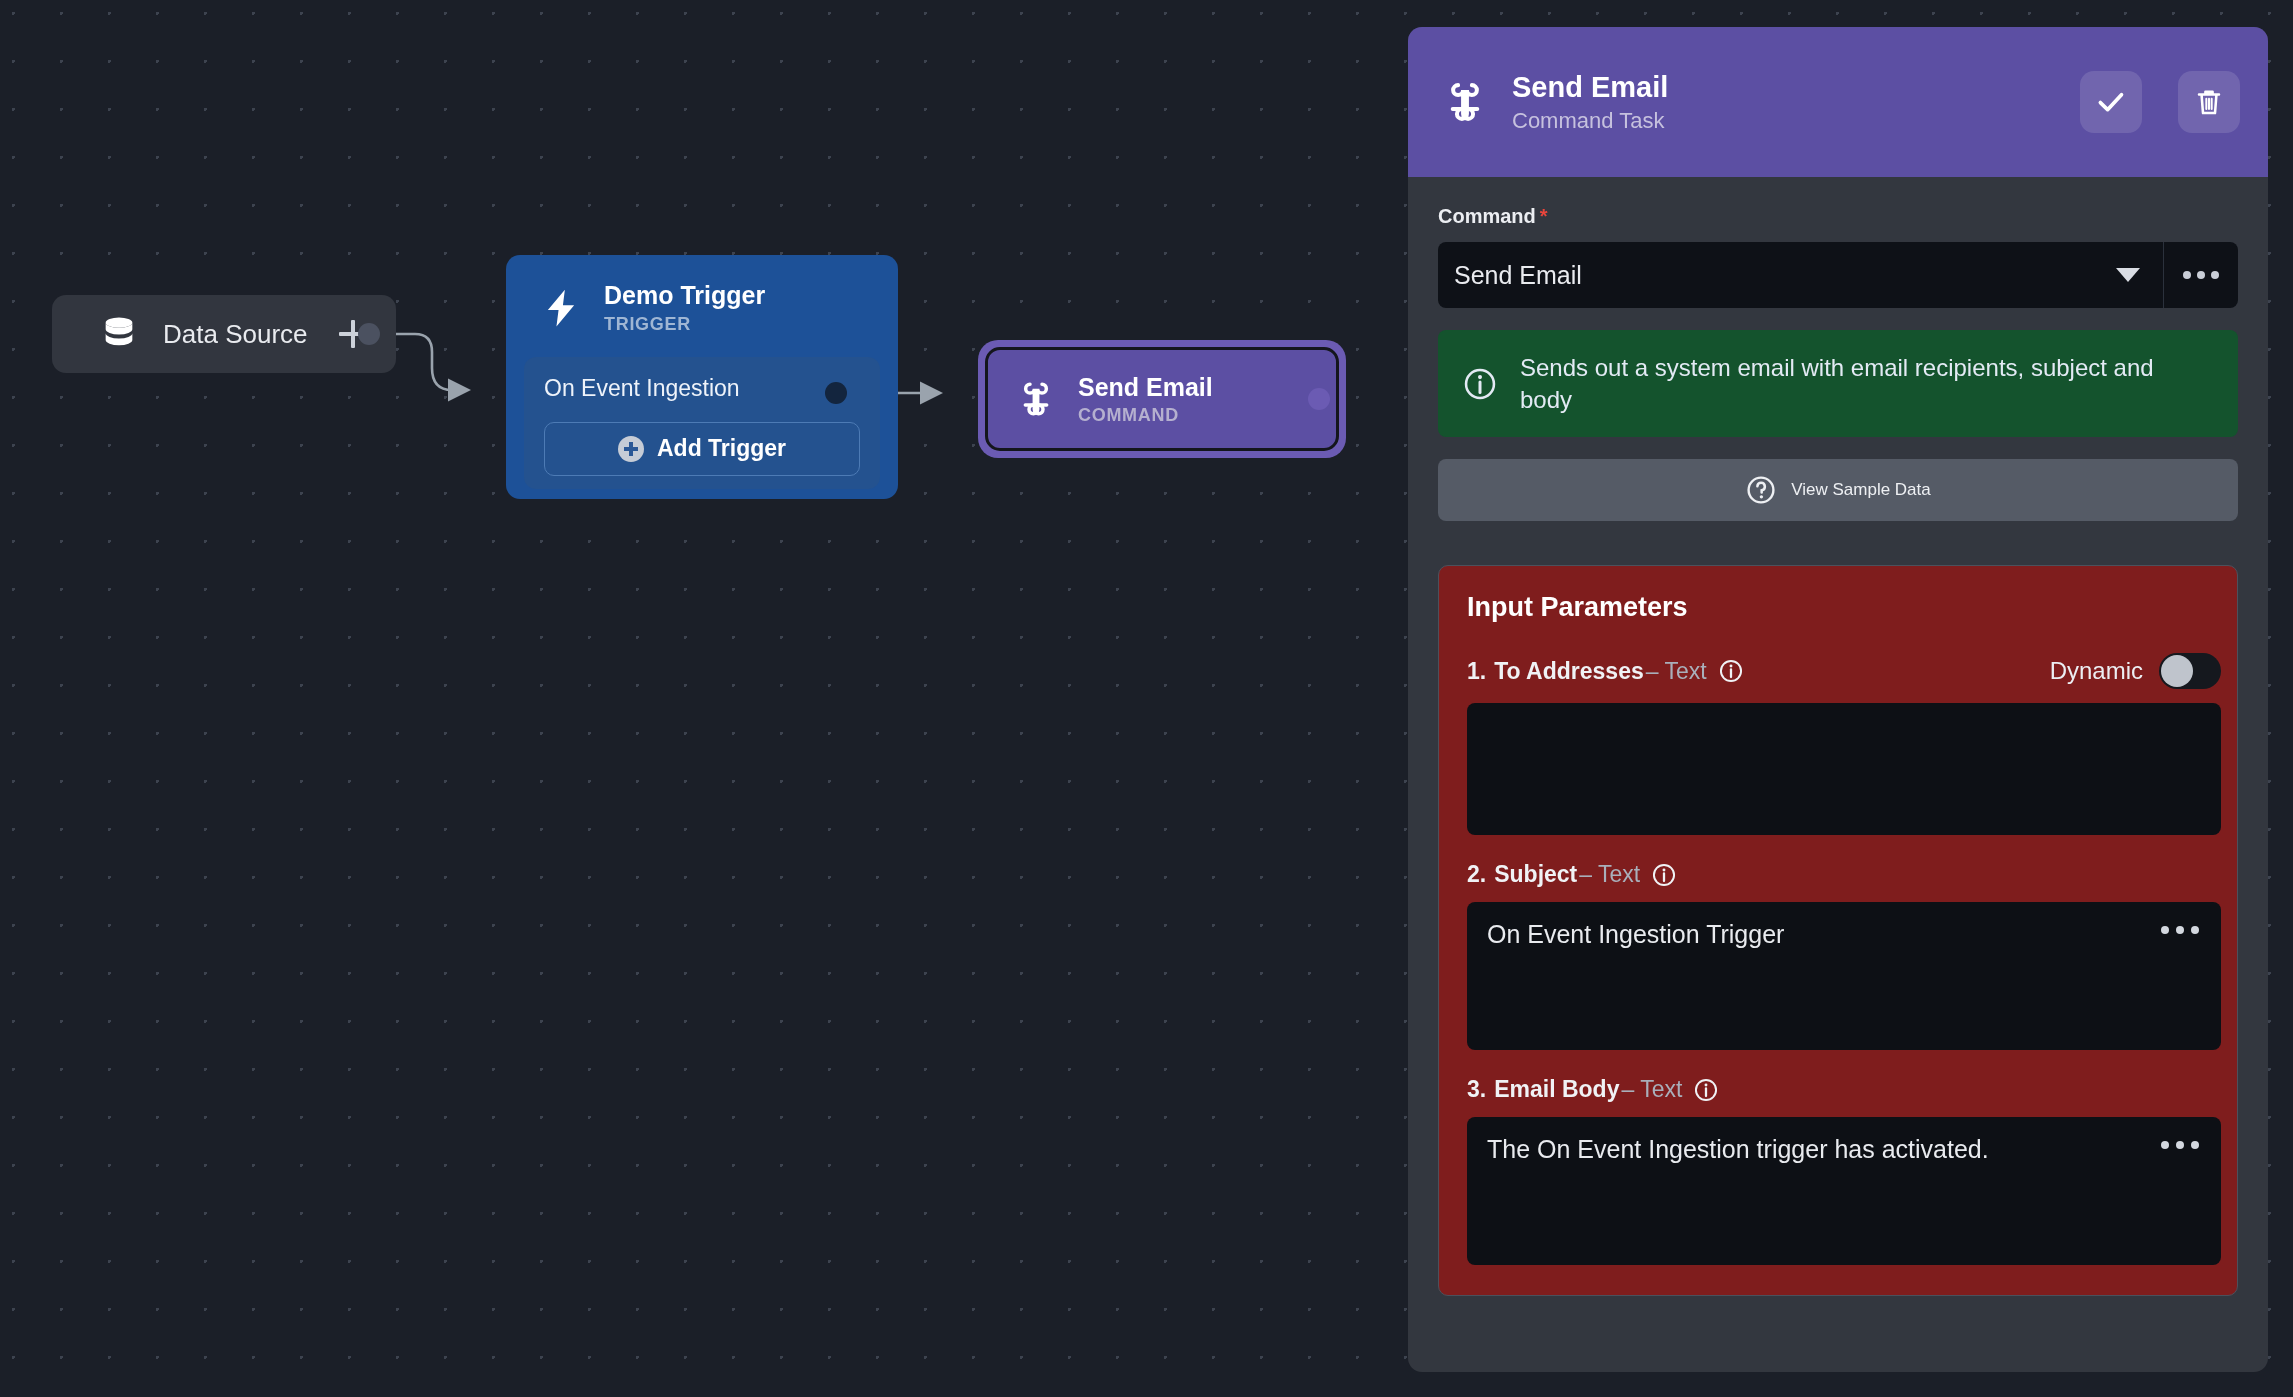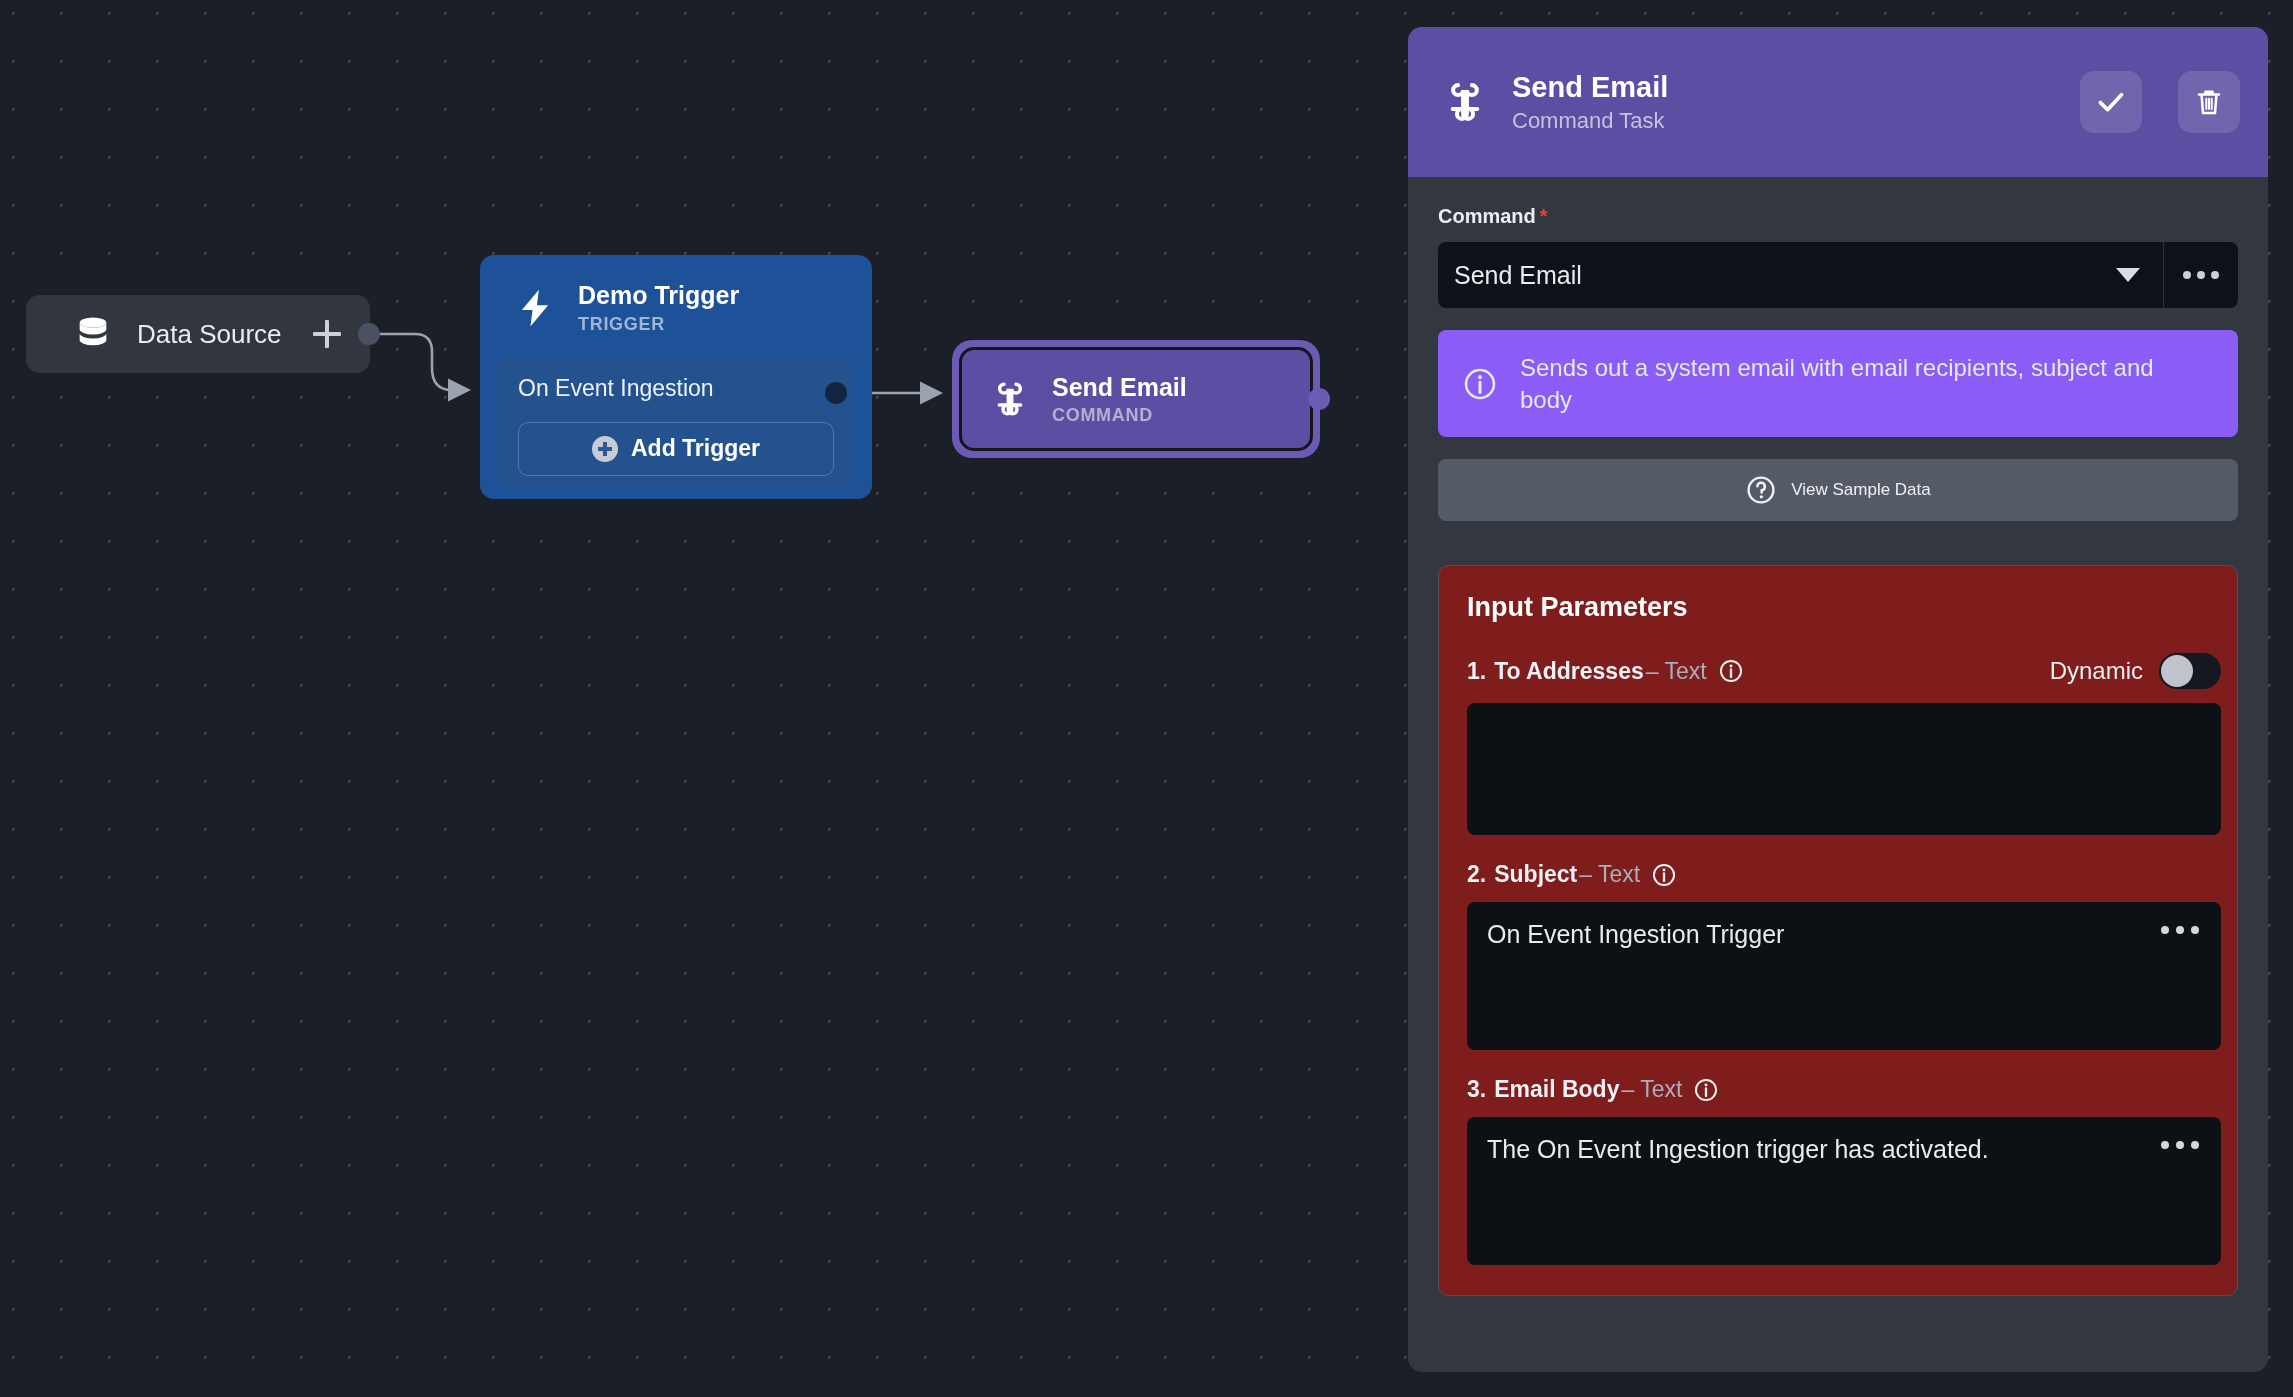--- a/index.html
+++ b/index.html
@@ -17,21 +17,21 @@
     width: 2293px; height: 1397px;
     background-color: #1b1f28;
     background-image: radial-gradient(circle at 1px 1px, #3d434f 1.6px, transparent 1.7px);
     background-size: 48px 48px;
     background-position: 12px 12px;
   }
 
   #edges { position: absolute; left:0; top:0; width: 1400px; height: 1397px; }
 
   
-  .node { position: absolute; }
+  .node { position: absolute; margin-left: 26px; }
   #node-datasource {
     left: 26px; top: 295px;
     width: 344px; height: 78px;
     background: #32363f;
     border-radius: 14px;
     display: flex; align-items: center;
     padding: 0 26px 0 47px;
     gap: 24px;
   }
   #node-datasource .ds-label {
@@ -151,21 +151,21 @@
   .caret-btn {
     width: 70px; height: 100%; display:flex; align-items:center; justify-content:center; cursor:pointer;
   }
   .caret { width:0; height:0; border-left: 12px solid transparent; border-right: 12px solid transparent; border-top: 14px solid #d9dde4; }
   .vdiv { width:1px; height: 100%; background:#2b313c; }
   .dots-btn { width: 74px; height:100%; display:flex; align-items:center; justify-content:center; cursor:pointer; gap:6px;}
   .dots-btn i { width:8px; height:8px; border-radius:50%; background:#c9ced7; display:block; }
 
   .info-banner {
     margin-top: 22px;
-    background: #8b5cf6;
+    background: #14532d;
     border-radius: 8px;
     display:flex; align-items:center; gap: 22px;
     padding: 22px 26px 22px 24px;
   }
   .info-banner .txt { color:#e3eaf4; font-size: 24px; line-height: 1.32; }
 
   .sample-btn {
     margin-top: 22px; height: 62px;
     background:#555b66; border-radius: 8px;
     display:flex; align-items:center; justify-content:center; gap:14px;

